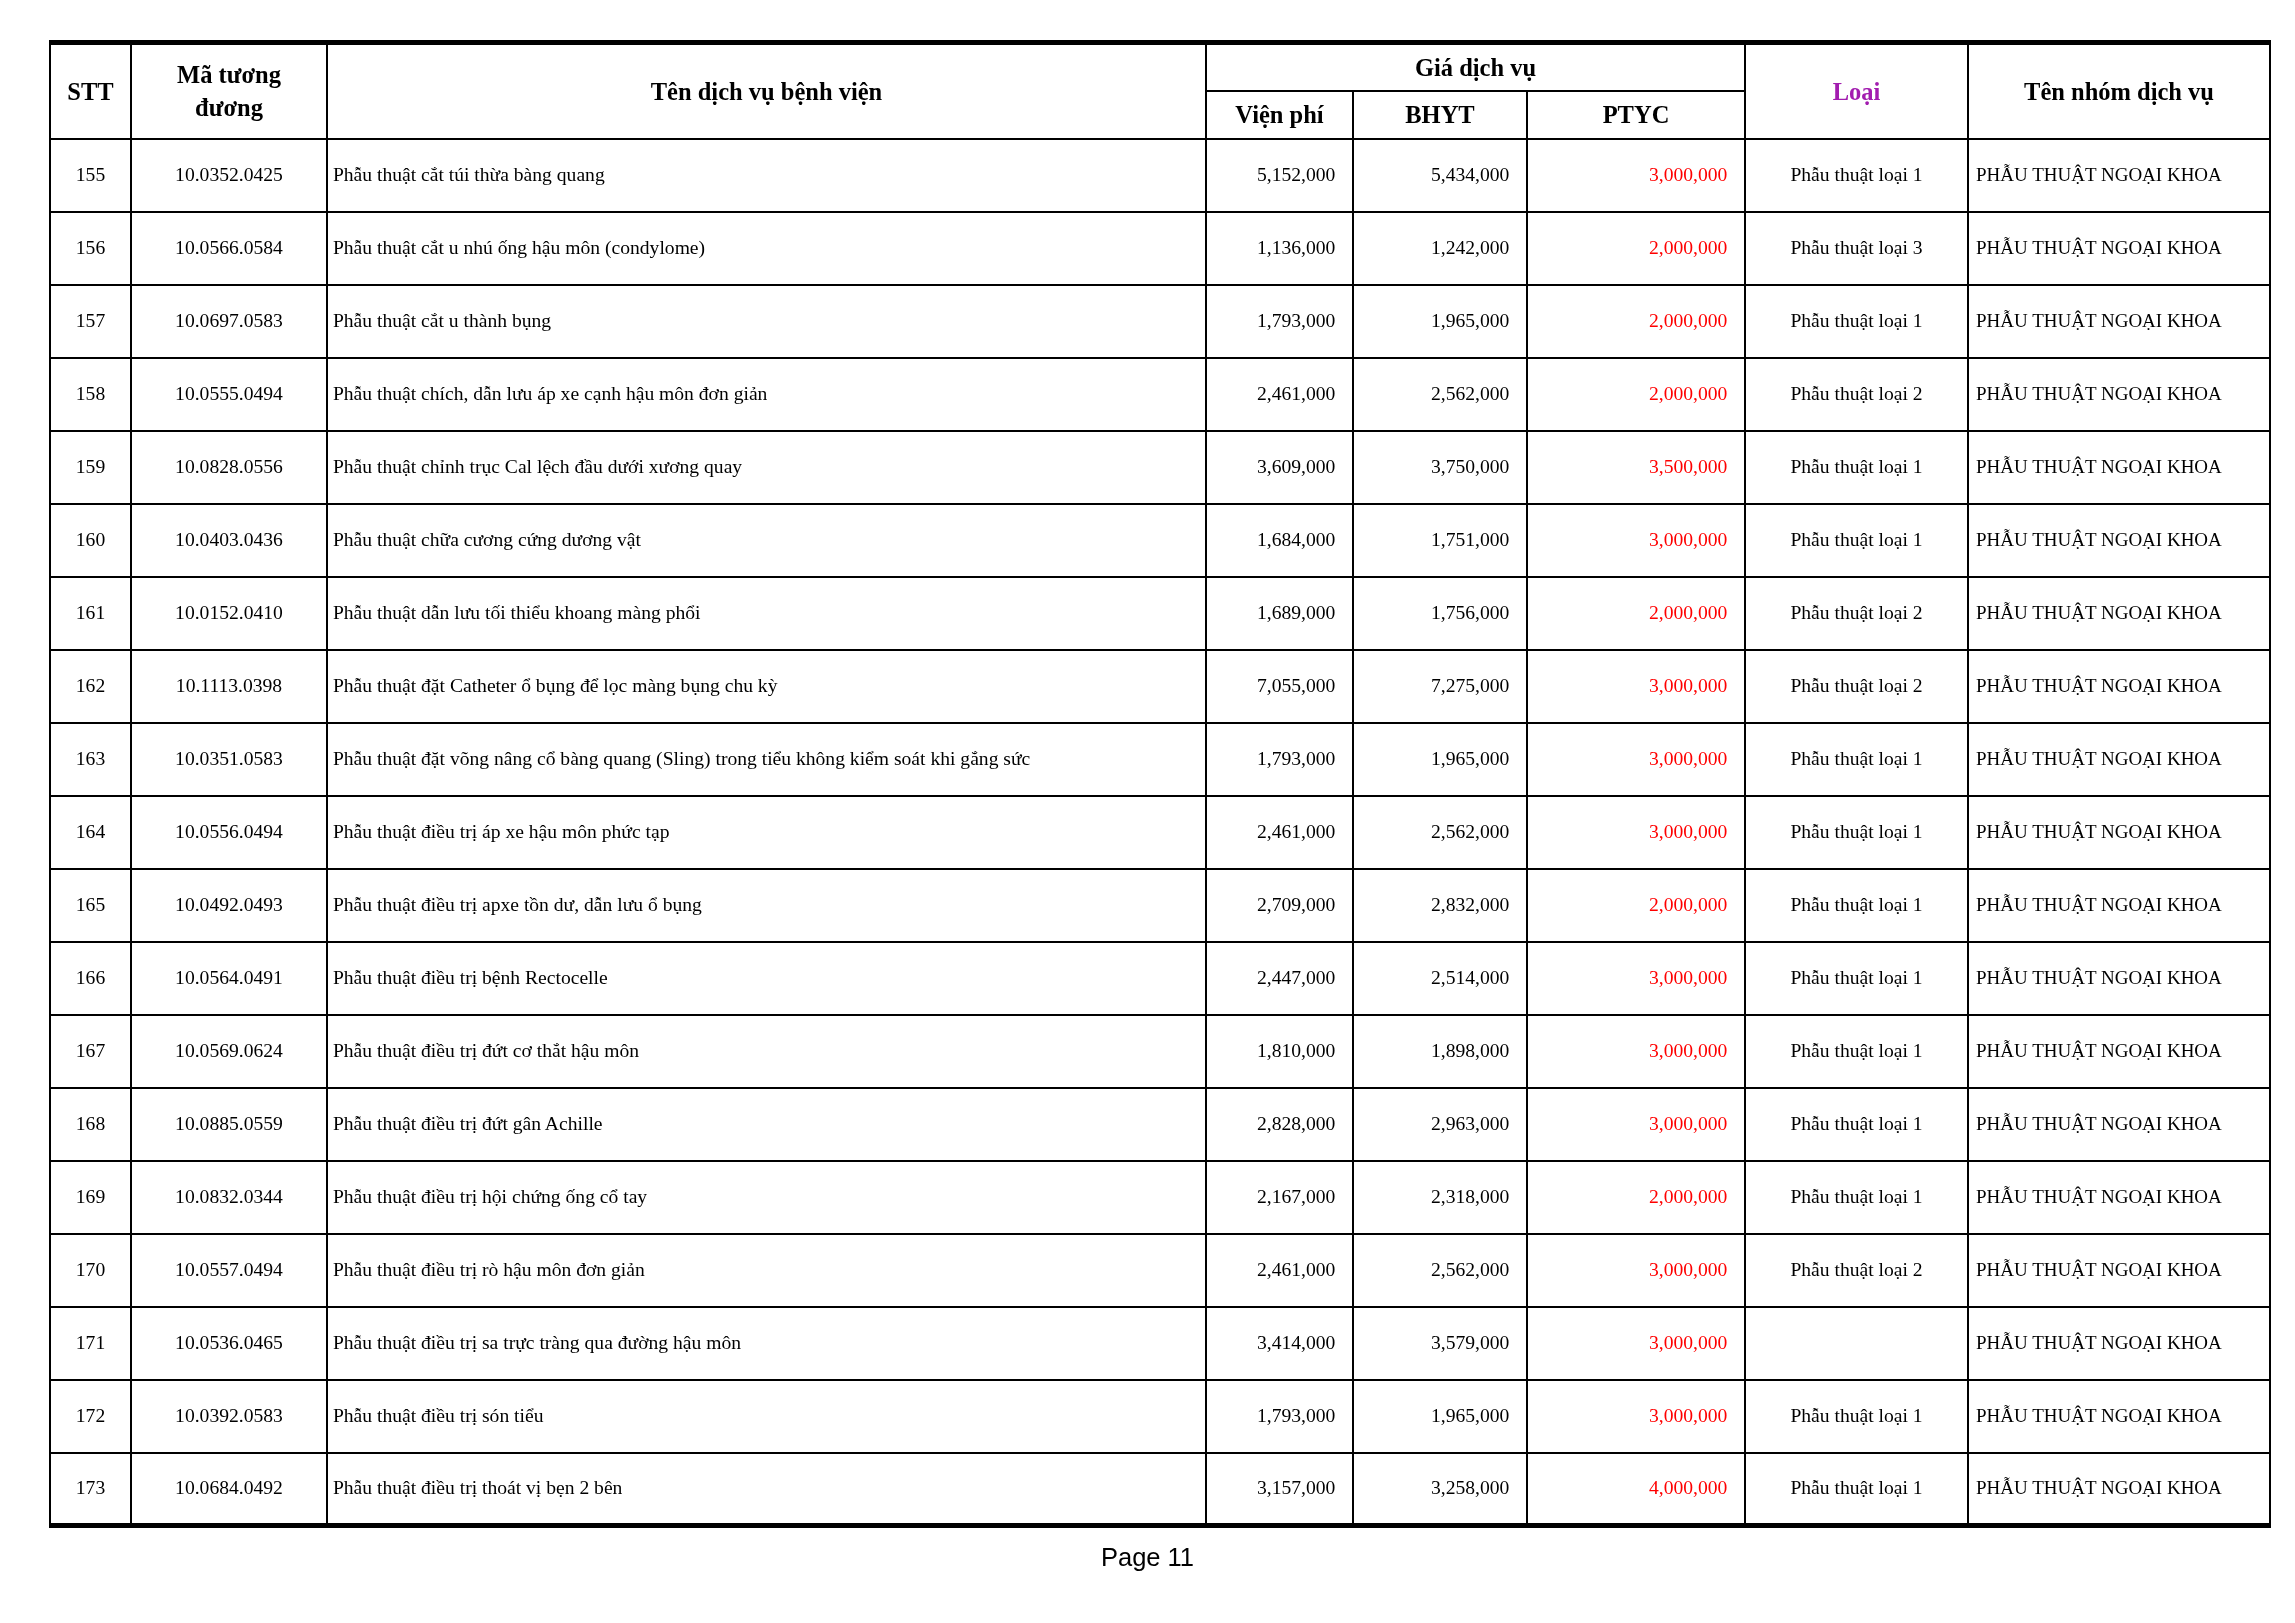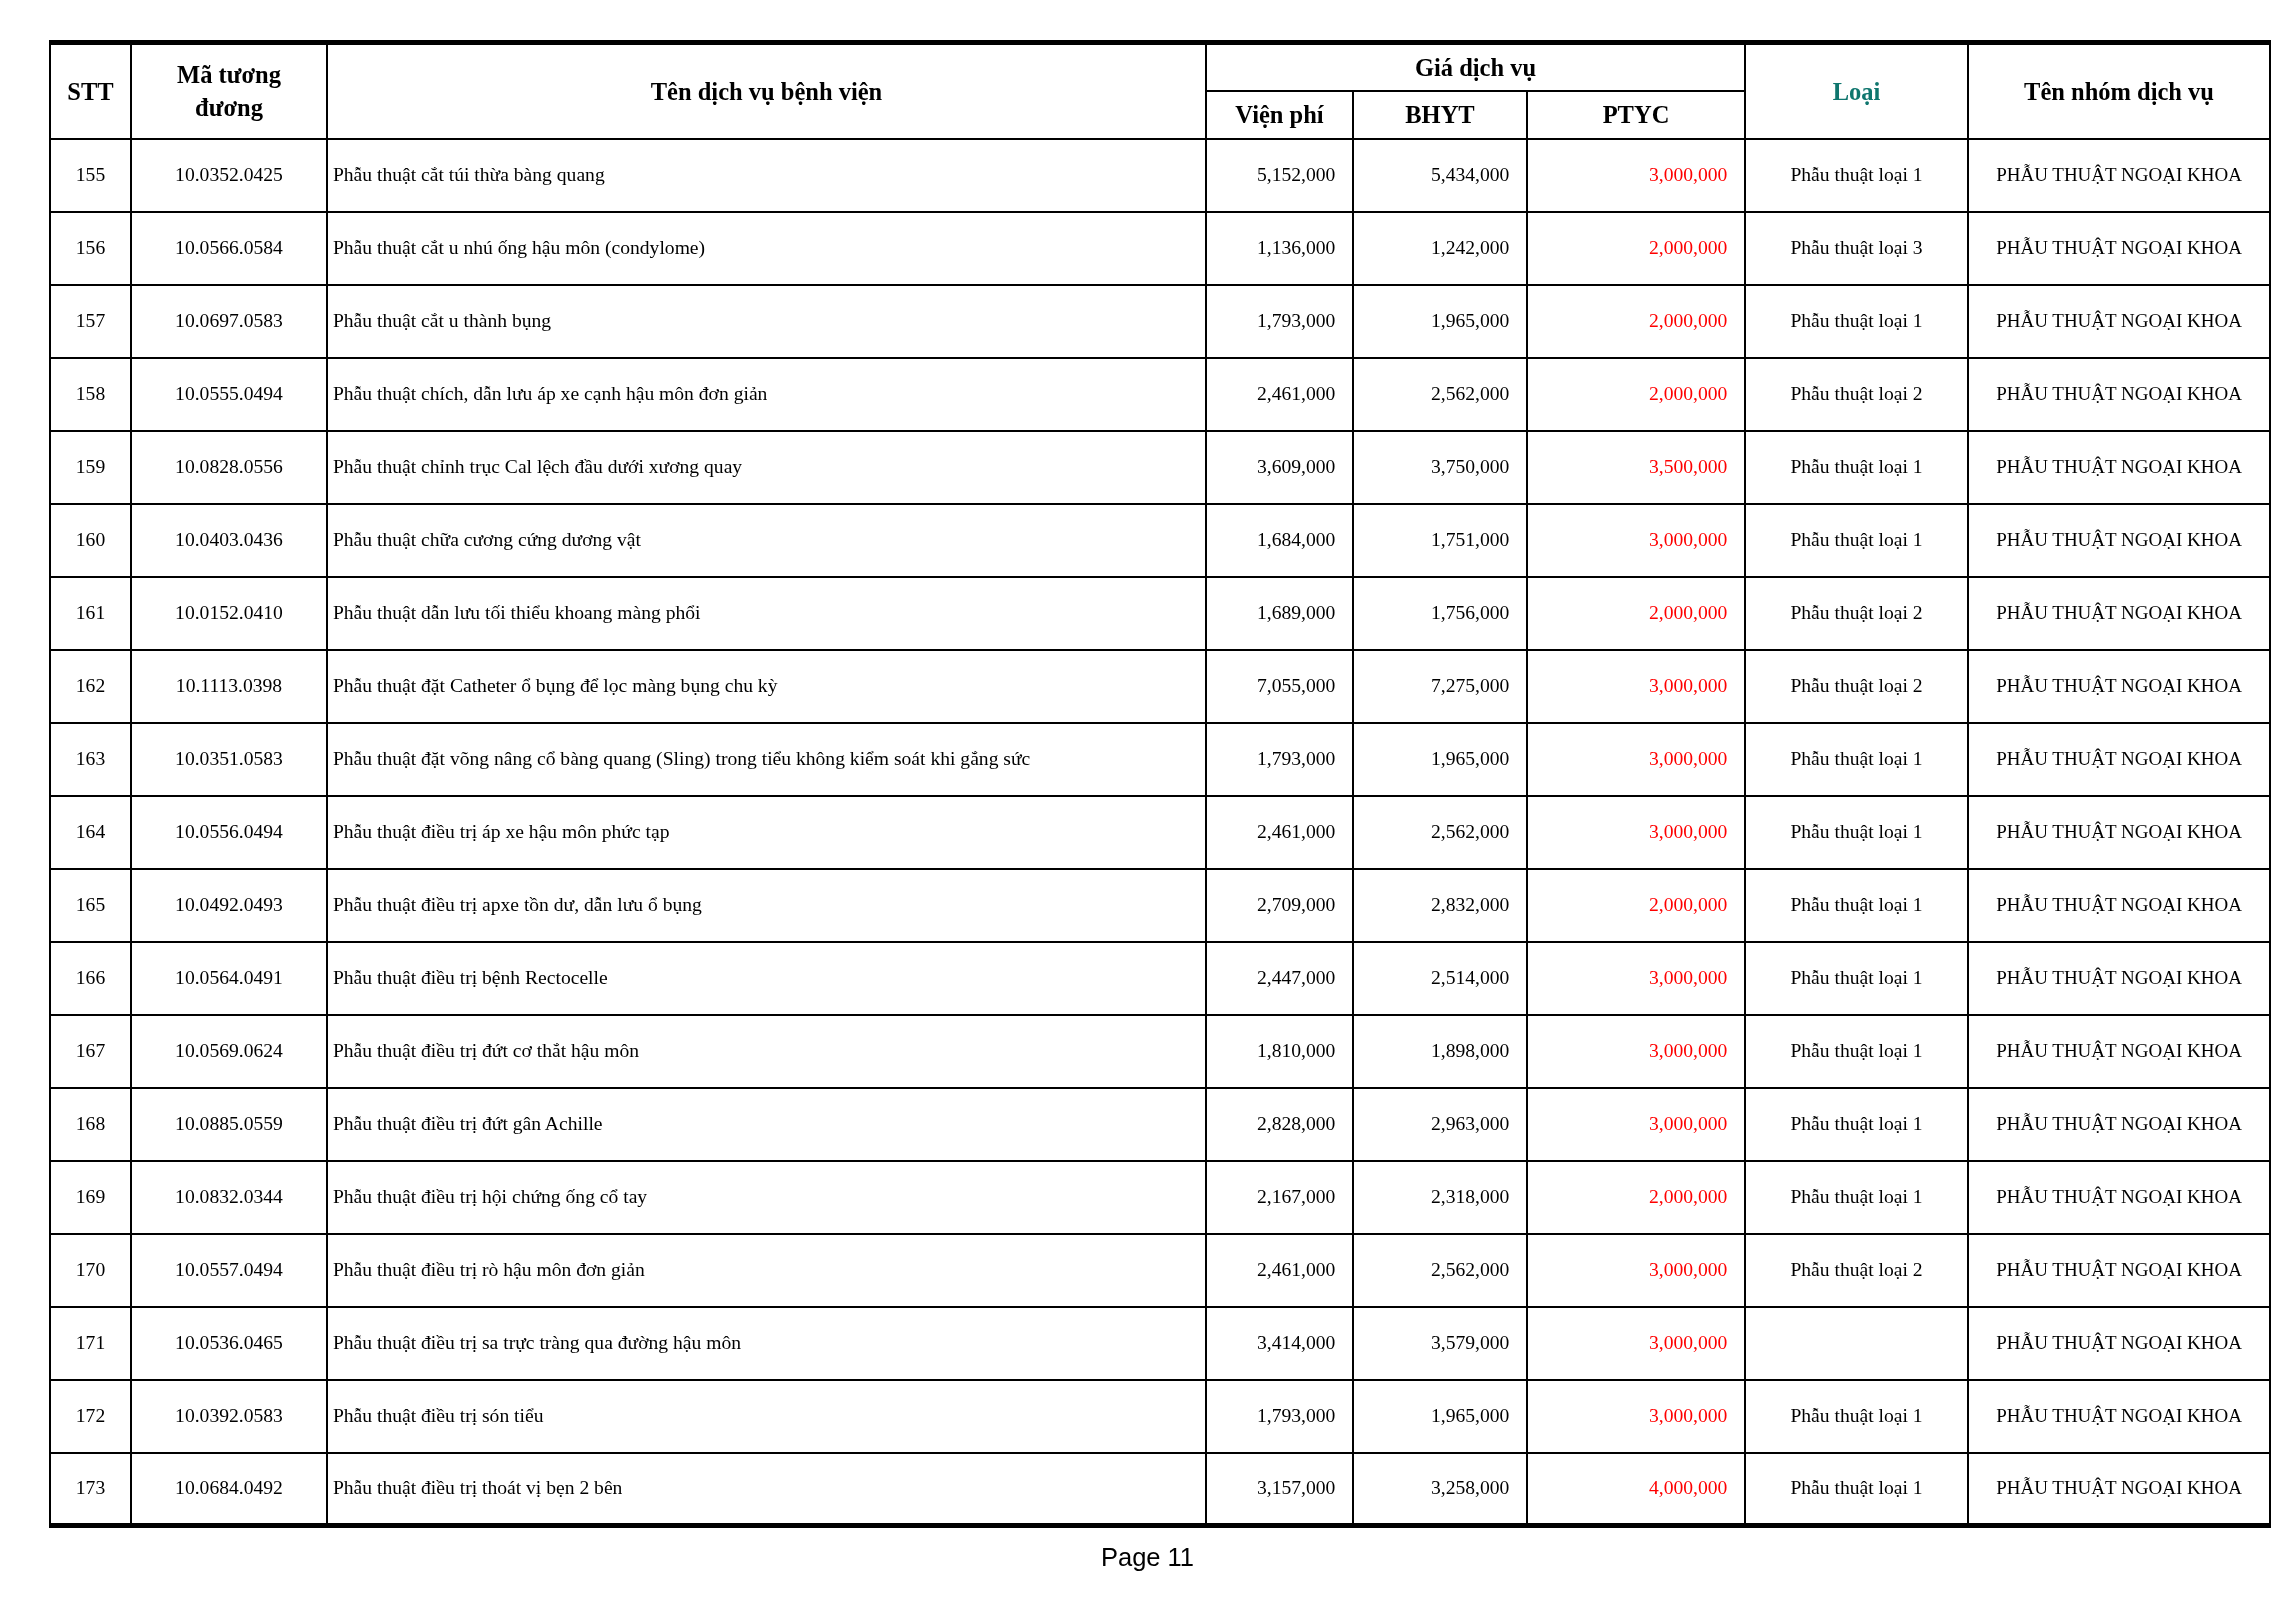--- a/index.html
+++ b/index.html
@@ -33,37 +33,37 @@
   thead tr.hrow1 th { border-top: 5.4px solid #000; }
   thead th.h {
     font-weight: bold;
     font-size: 24.5px;
     text-align: center;
     line-height: 1.35;
   }
   thead tr.hrow1 { height: 48px; font-family: Liberation Serif, serif; }
   thead tr.hrow2 { height: 48px; }
   th.h-code { padding: 0 18.7px; }
-  .h-red { color: #0f766e; }
+  .h-red { color: #a21caf; }
   
   tbody tr { height: 73px; }
   tbody td {
     border-top: 4.9px solid #000;
     border-bottom: 4.9px solid #000;
     font-size: 19.6px;
     white-space: nowrap;
   }
   tbody tr:last-child td { border-bottom: 5.9px solid #000; }
   td.c-stt  { text-align: center; }
   td.c-code { text-align: center; }
   td.c-name { text-align: left; padding-left: 4.9px; }
   td.c-num  { text-align: right; padding-right: 16.7px; }
   td.c-red  { color: #ff0000; }
   td.c-loai { text-align: center; border-radius: 20px; }
-  td.c-nhom { text-align: center; padding: 0 18px; font-size: 19px; }
+  td.c-nhom { padding: 0 7px; font-size: 19px; }
   .page-footer {
     position: absolute;
     left: 0;
     top: 1543px;
     width: 100%;
     text-align: center;
     font-family: "Liberation Sans", sans-serif;
     font-size: 25.5px;
     color: #000;
   }

